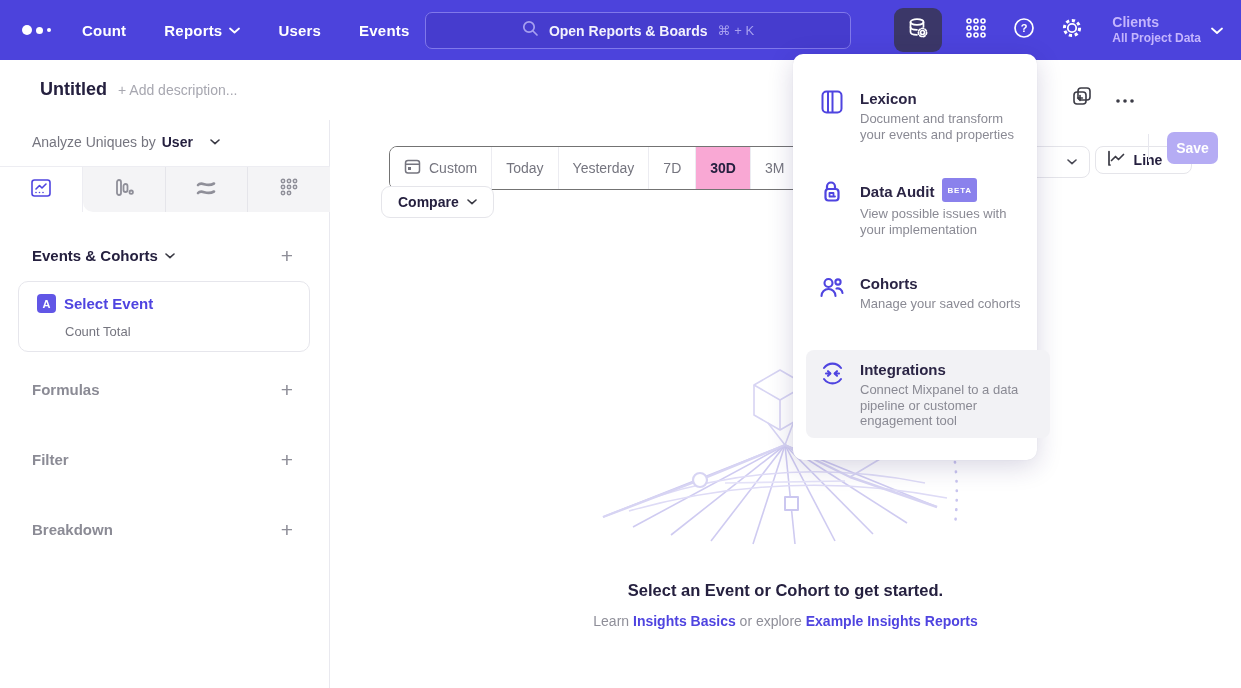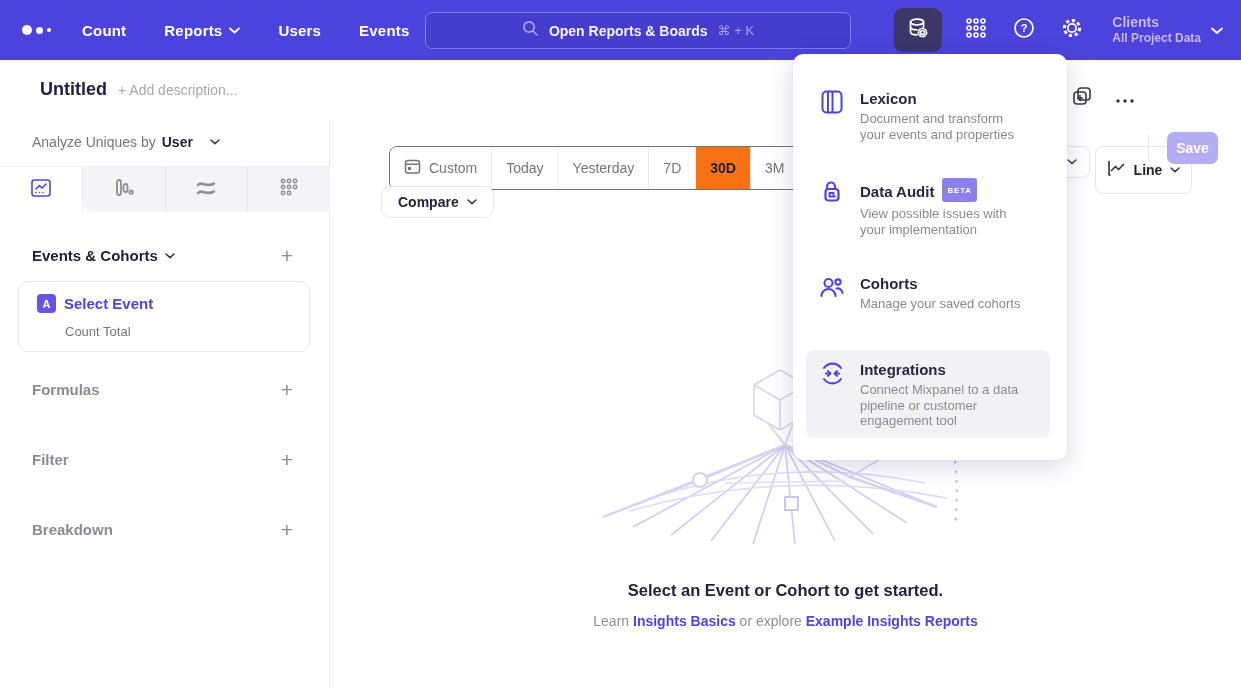--- a/index.html
+++ b/index.html
@@ -51,33 +51,33 @@
   .event-card { position:absolute; left:18px; top:161px; width:292px; height:71px; background:#fff; border:1px solid #E6E6EC; border-radius:10px; cursor:pointer; }
   .abadge { position:absolute; left:18px; top:12px; width:19px; height:19px; background:#6156E6; border-radius:4px; color:#fff; font-size:11px; font-weight:700; display:flex; align-items:center; justify-content:center; }
   .ev-title { position:absolute; left:45px; top:13px; font-size:15px; font-weight:700; color:#4F44E0; }
   .ev-sub { position:absolute; left:46px; top:42px; font-size:13px; color:#75757F; }
   .side-row-label { position:absolute; left:32px; font-size:15px; font-weight:700; color:#8B8B95; }
 
   
   .seg { position:absolute; left:381px; top:146px; height:44px; display:flex; background:#fff; border:1px solid #737373; border-radius:8px; overflow:hidden;margin-left:8px; }
   .seg button { height:100%; border:none; background:#fff; font-family:inherit; font-size:14px; color:#75757F; border-right:1px solid #ECECF1; padding:0 14px; display:flex; align-items:center; gap:8px; cursor:pointer; white-space:nowrap; }
   .seg button:last-child { border-right:none; }
-  .seg button.active { background:#f97316; color:#25203F; font-weight:700; }
+  .seg button.active { background:#f9a8d4; color:#25203F; font-weight:700; }
   .compare-btn { position:absolute; left:381px; top:186px; height:32px; padding:0 16px; background:#fff; border:1px solid #E5E5EA; border-radius:9px; font-family:inherit; font-size:14px; font-weight:700; color:#25203F; display:flex; align-items:center; gap:8px; cursor:pointer; }
   .mini-dd { position:absolute; left:1005px; top:146px; width:85px; height:32px; background:#fff; border:1px solid #E5E5EA; border-radius:8px; display:flex; align-items:center; justify-content:flex-end; padding-right:12px; color:#4A4A55; cursor:pointer; }
-  .line-dd { position:absolute; left:1095px; top:146px; width:97px; height:48px; background:#fff; border:1px solid #E5E5EA; border-radius:8px; display:flex; align-items:center; justify-content:center; gap:8px; font-size:14px; font-weight:700; color:#25203F; cursor:pointer; }
+  .line-dd { position:absolute; left:1095px; top:146px; width:97px; height:28px; background:#fff; border:1px solid #E5E5EA; border-radius:8px; display:flex; align-items:center; justify-content:center; gap:8px; font-size:14px; font-weight:700; color:#25203F; cursor:pointer; }
 
   
   .wire { position:absolute; left:595px; top:355px; z-index:1; }
   .empty-title { position:absolute; left:330px; top:581px; width:911px; text-align:center; font-size:16.5px; font-weight:700; color:#25203F; }
   .empty-links { position:absolute; left:330px; top:613px; width:911px; text-align:center; font-size:14px; color:#8F8F99; }
   .empty-links a { color:#4F44E0; font-weight:700; text-decoration:none; cursor:pointer; }
 
   
-  .panel { position:absolute; left:793px; top:54px; width:274px; height:406px; background:#fff; border-radius:10px; box-shadow:0 6px 26px rgba(40,30,100,.18), 0 0 1px rgba(40,30,100,.12); z-index:50; }
+  .panel { position:absolute; left:793px; top:54px; width:244px; height:406px; background:#fff; border-radius:10px; box-shadow:0 6px 26px rgba(40,30,100,.18), 0 0 1px rgba(40,30,100,.12); z-index:50; }
   .menu-item { position:absolute; left:13px; width:244px; display:flex; gap:14px; padding:10px 12px; border-radius:8px; cursor:pointer; }
   .menu-item.hl { background:#F2F2F5; }
   .mi-icon { width:28px; height:28px; flex:0 0 28px; display:flex; align-items:flex-start; justify-content:center; }
   .mi-title { font-size:15px; font-weight:700; color:#2B2545; line-height:19px; display:flex; align-items:center; gap:8px; }
   .mi-desc { font-size:13px; color:#8A8A94; line-height:15.5px; margin-top:3px; width:170px; }
   .beta { background:#8A81EC; color:#fff; font-size:8px; font-weight:700; letter-spacing:.8px; padding:2.5px 5px; border-radius:3px; transform:translateY(-1px); }
 </style>
 </head>
 <body>
 

